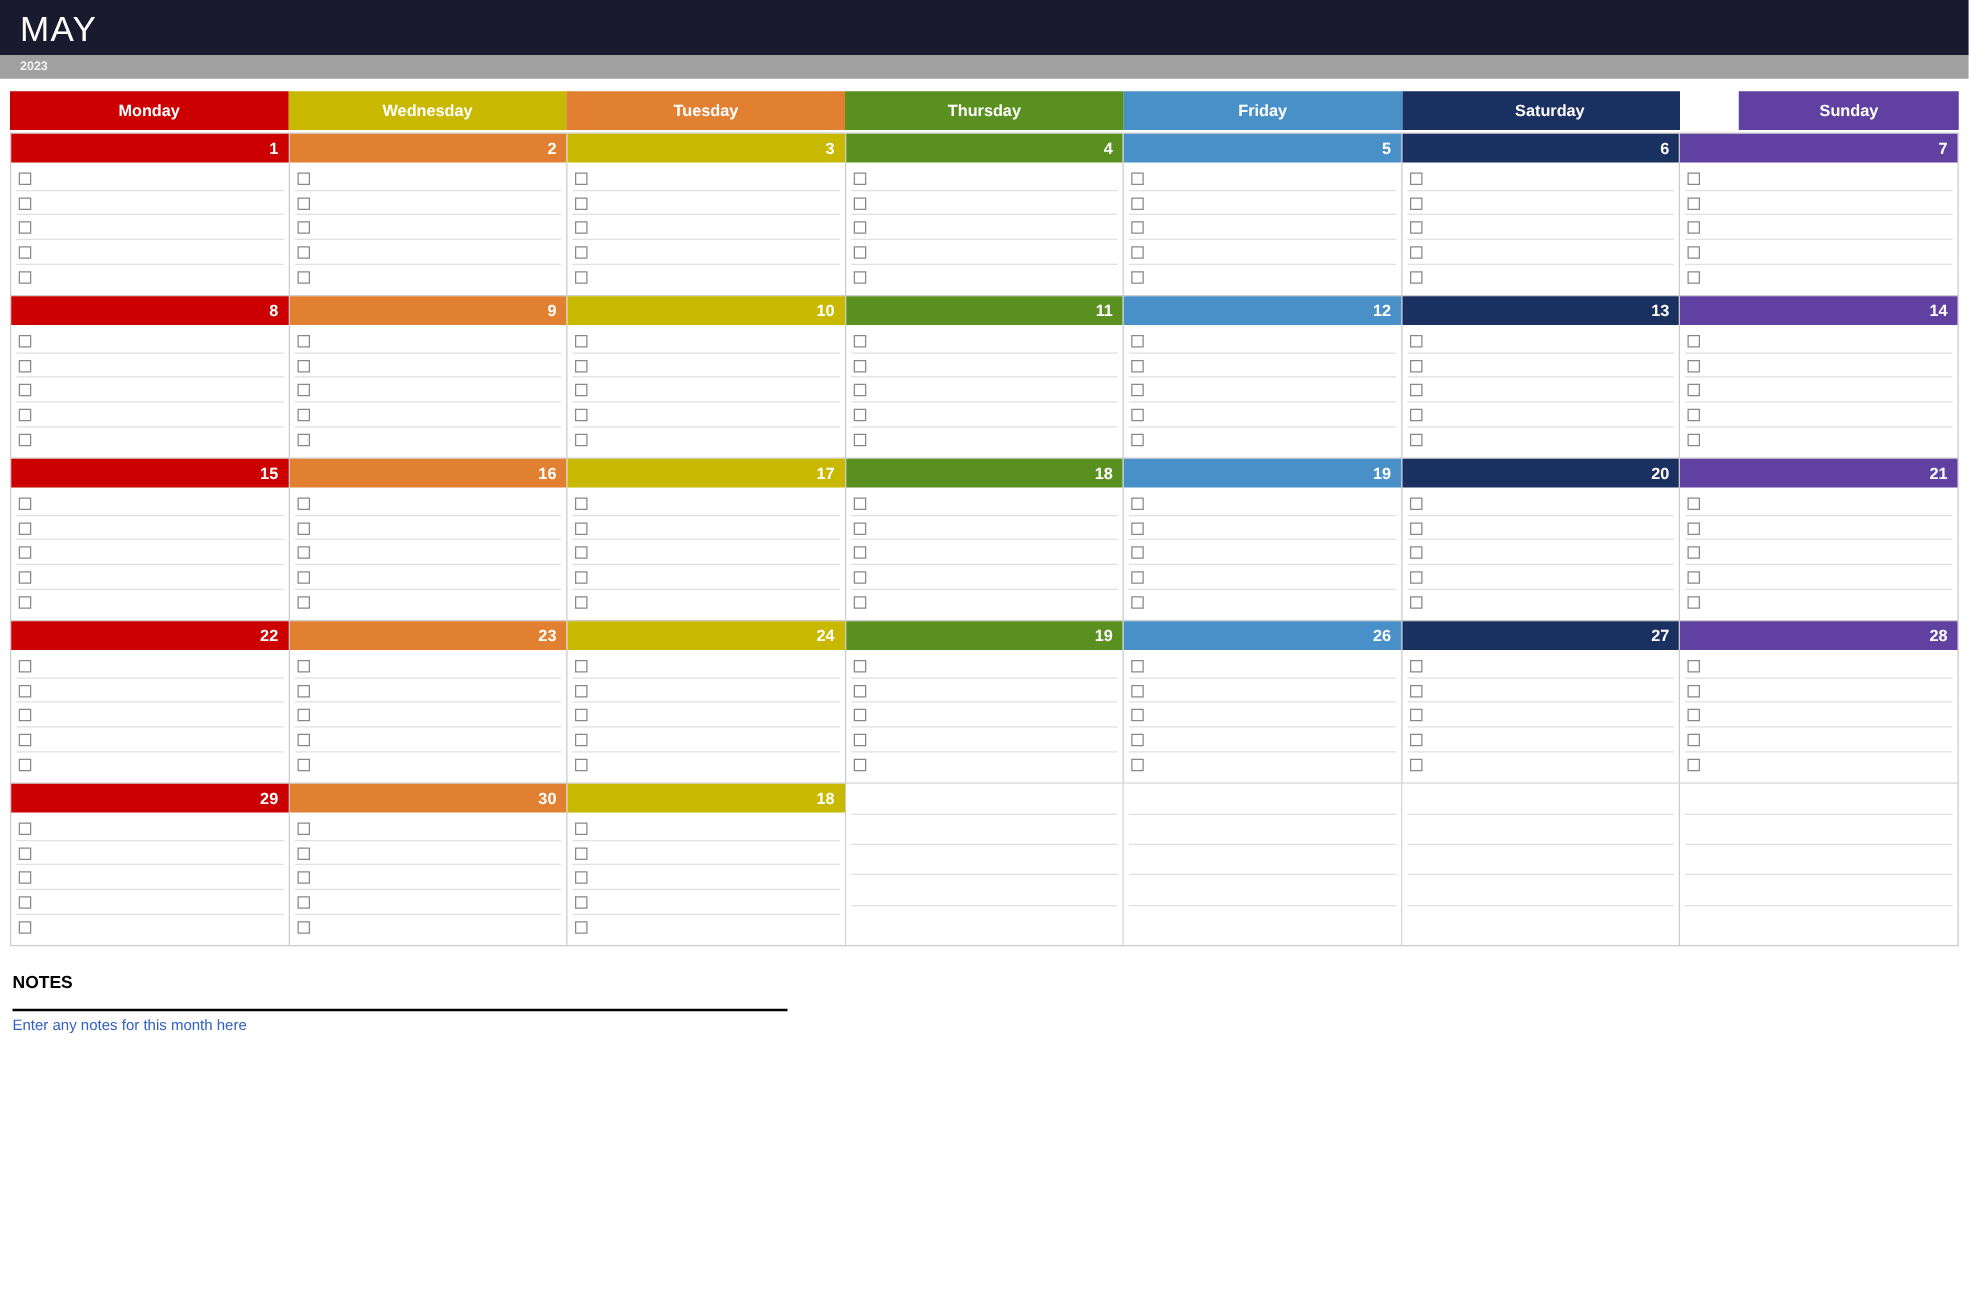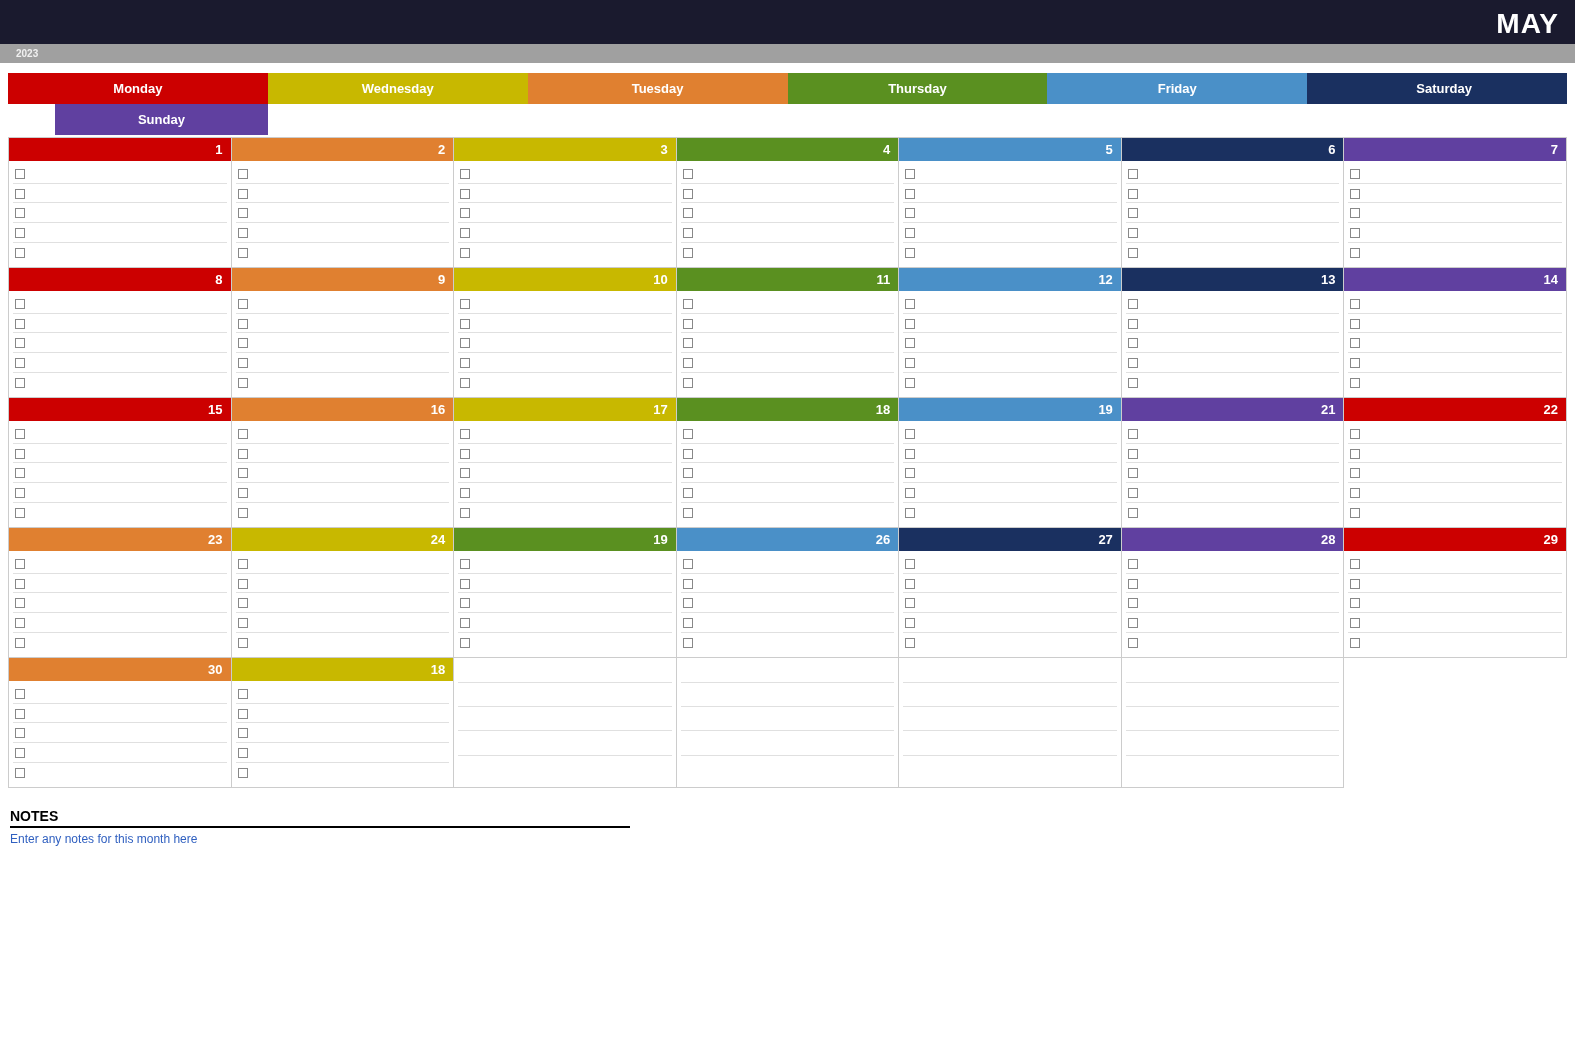--- a/index.html
+++ b/index.html
@@ -9,41 +9,40 @@
       padding: 0;
     }
 
     .header-may {
       background: #1a1a2e;
       padding: 8px 16px 4px 16px;
     }
     .header-may .month-title {
       color: #fff;
       font-size: 28px;
-      font-weight: 700;
+      font-weight: 400;
       letter-spacing: 1px;
-      text-align: right;
     }
     .header-year {
       background: #a0a0a0;
       padding: 4px 16px 4px 16px;
     }
     .header-year .year-title {
       color: #f0f0f0;
       font-size: 10px;
       font-weight: 600;
     }
 
     .calendar-container {
       padding: 10px 8px;
     }
 
     .day-headers {
       display: grid;
-      grid-template-columns: repeat(6, 1fr);
+      grid-template-columns: repeat(7, 1fr);
       gap: 0;
       margin-bottom: 2px;
     }
     .day-header {
       text-align: center;
       font-weight: bold;
       font-size: 13px;
       color: #fff;
       padding: 8px 4px;
     }
@@ -121,21 +120,21 @@
       border-bottom: 1px solid #ccc;
     }
 
     .notes-section {
       padding: 10px 10px 10px 10px;
     }
     .notes-title {
       font-weight: 900;
       font-size: 14px;
       color: #000;
-      margin-bottom: 2px;
+      margin-bottom: 14px;
     }
     .notes-underline {
       border-bottom: 2px solid #000;
       width: 620px;
       margin-bottom: 4px;
     }
     .notes-input {
       color: #3060c0;
       font-size: 12px;
     }
@@ -537,20 +536,40 @@
             <span class="checkbox"></span>
           </div>
           <div class="task-line">
             <span class="checkbox"></span>
           </div>
           <div class="task-line">
             <span class="checkbox"></span>
           </div>
         </div>
       </div>
+      <div class="day-cell saturday">
+        <div class="day-number">20</div>
+        <div class="task-lines">
+          <div class="task-line">
+            <span class="checkbox"></span>
+          </div>
+          <div class="task-line">
+            <span class="checkbox"></span>
+          </div>
+          <div class="task-line">
+            <span class="checkbox"></span>
+          </div>
+          <div class="task-line">
+            <span class="checkbox"></span>
+          </div>
+          <div class="task-line">
+            <span class="checkbox"></span>
+          </div>
+        </div>
+      </div>
       <div class="day-cell sunday">
         <div class="day-number">21</div>
         <div class="task-lines">
           <div class="task-line">
             <span class="checkbox"></span>
           </div>
           <div class="task-line">
             <span class="checkbox"></span>
           </div>
           <div class="task-line">

